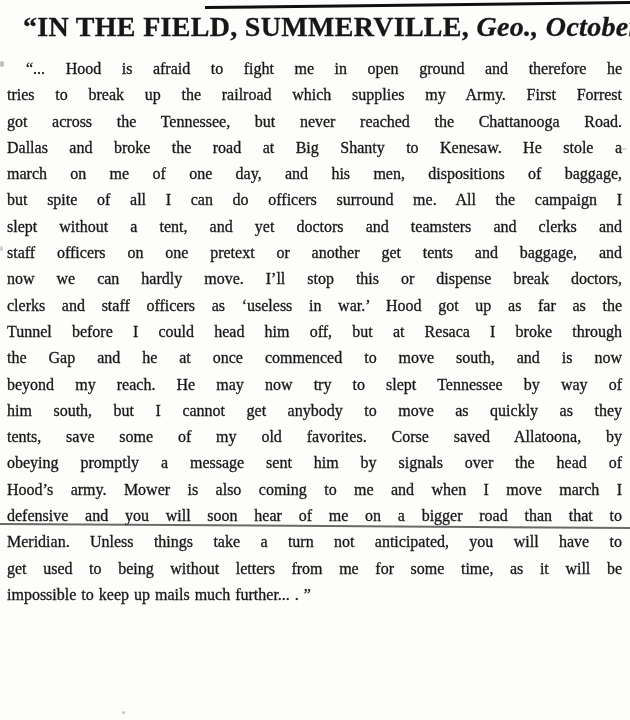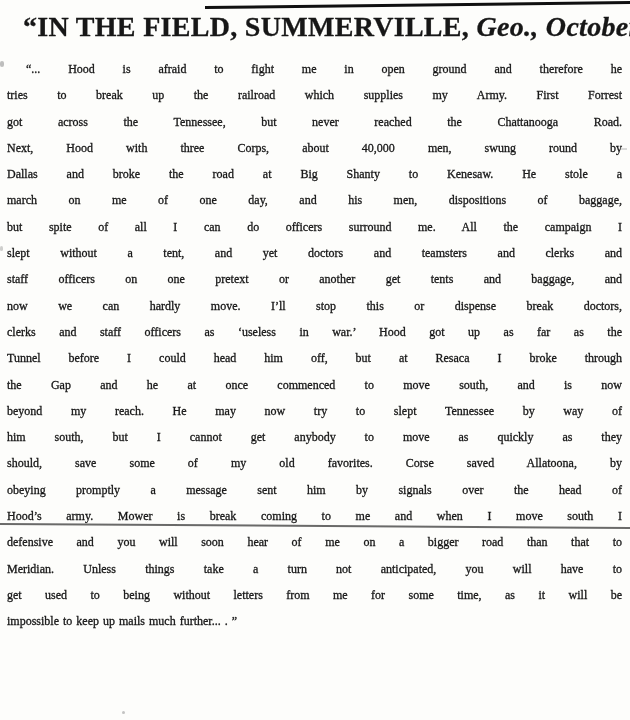--- a/index.html
+++ b/index.html
@@ -23,21 +23,21 @@
     font-weight: bold;
     white-space: nowrap;
     letter-spacing: 0.3px;
   }
   .heading .date-part { font-style: italic; }
   .body-text {
     position: absolute;
     left: 7px;
     top: 56px;
     width: 615px;
-    font-size: 12px;
+    font-size: 16px;
     line-height: 26.3px;
     word-spacing: 1px;
   }
   .line {
     text-align: justify;
     text-align-last: justify;
     height: 26.3px;
     white-space: normal;
   }
   .line.first { text-indent: 19px; }
@@ -69,35 +69,34 @@
   </svg>
 
   <div class="heading">
     <span class="place-part">“IN THE FIELD, SUMMERVILLE,</span><span class="date-part"> Geo., October 19, 1864.</span>
   </div>
 
   <div class="body-text">
       <div class="line first">“... Hood is afraid to fight me in open ground and therefore he</div>
       <div class="line">tries to break up the railroad which supplies my Army. First Forrest</div>
       <div class="line">got across the Tennessee, but never reached the Chattanooga Road.</div>
-      <div class="line">Next, Hood with three Corps, about 40,000 men, swung round by</div>
       <div class="line">Dallas and broke the road at Big Shanty to Kenesaw. He stole a</div>
       <div class="line">march on me of one day, and his men, dispositions of baggage,</div>
       <div class="line">but spite of all I can do officers surround me. All the campaign I</div>
       <div class="line">slept without a tent, and yet doctors and teamsters and clerks and</div>
       <div class="line">staff officers on one pretext or another get tents and baggage, and</div>
       <div class="line">now we can hardly move. I’ll stop this or dispense break doctors,</div>
       <div class="line">clerks and staff officers as ‘useless in war.’ Hood got up as far as the</div>
       <div class="line">Tunnel before I could head him off, but at Resaca I broke through</div>
       <div class="line">the Gap and he at once commenced to move south, and is now</div>
       <div class="line">beyond my reach. He may now try to slept Tennessee by way of</div>
       <div class="line">him south, but I cannot get anybody to move as quickly as they</div>
-      <div class="line">should, save some of my old favorites. Corse saved Allatoona, by</div>
+      <div class="line">tents, save some of my old favorites. Corse saved Allatoona, by</div>
       <div class="line">obeying promptly a message sent him by signals over the head of</div>
-      <div class="line">Hood’s army. Mower is break coming to me and when I move south I</div>
+      <div class="line">Hood’s army. Mower is also coming to me and when I move march I</div>
       <div class="line">defensive and you will soon hear of me on a bigger road than that to</div>
       <div class="line">Meridian. Unless things take a turn not anticipated, you will have to</div>
       <div class="line">get used to being without letters from me for some time, as it will be</div>
       <div class="line last">impossible to keep up mails much further... . ”</div>
     </div>
 
   <div class="crease-line"></div>
   <div class="speck speck-a"></div>
   <div class="speck speck-b"></div>
   <div class="speck speck-c"></div>

